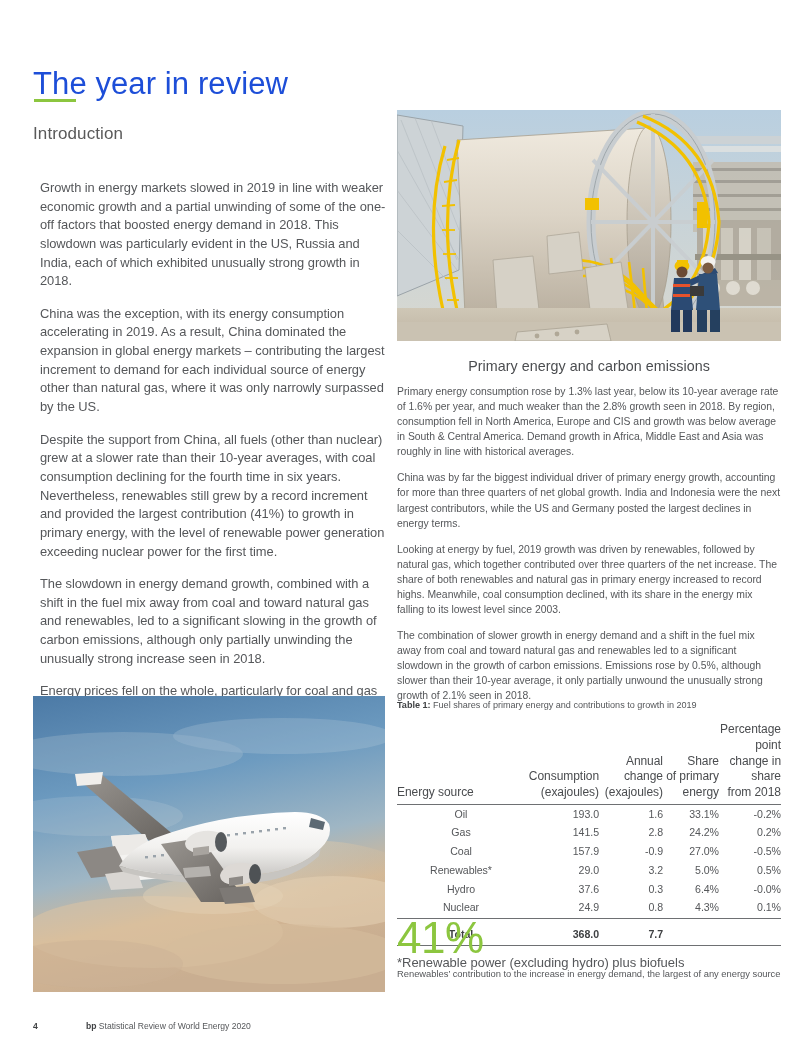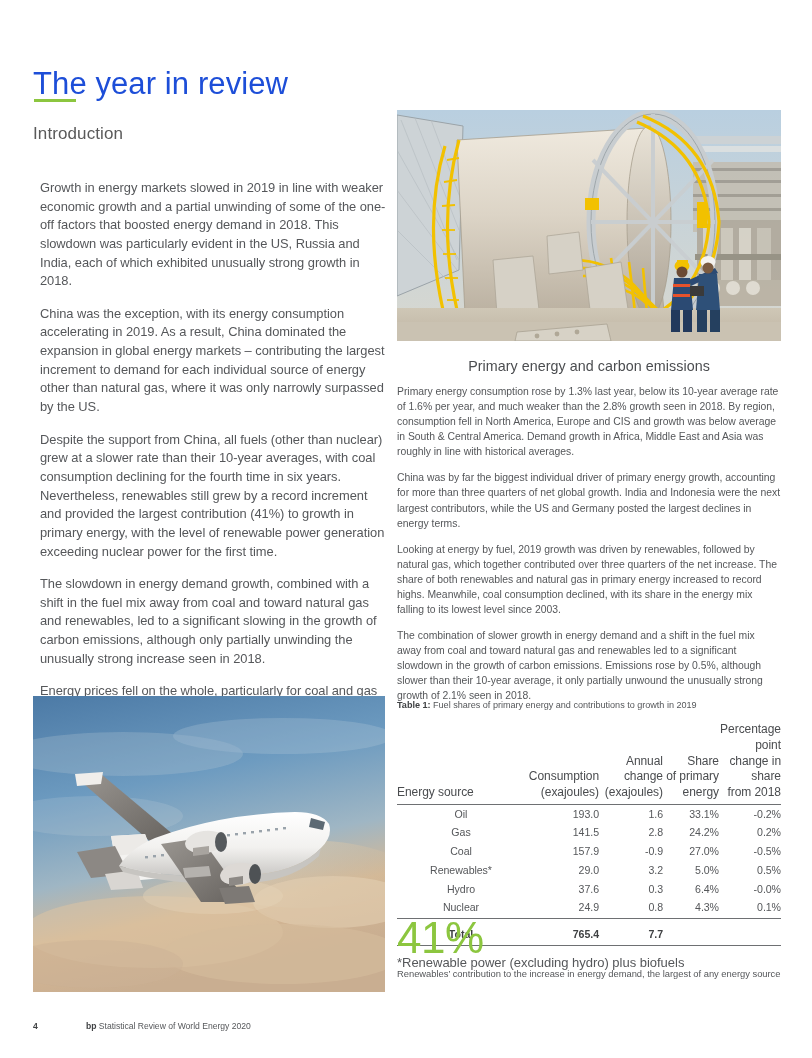--- a/index.html
+++ b/index.html
@@ -545,21 +545,21 @@
         </tr>
         <tr class="last-data">
           <td class="first">Nuclear</td>
           <td>24.9</td>
           <td>0.8</td>
           <td>4.3%</td>
           <td>0.1%</td>
         </tr>
         <tr class="total">
           <td class="first">Total</td>
-          <td>765.4</td>
+          <td>368.0</td>
           <td>7.7</td>
           <td></td>
           <td></td>
         </tr>
       </tbody>
     </table>
 
     <div class="table-note">*Renewable power (excluding hydro) plus biofuels</div>
   </div>
 

